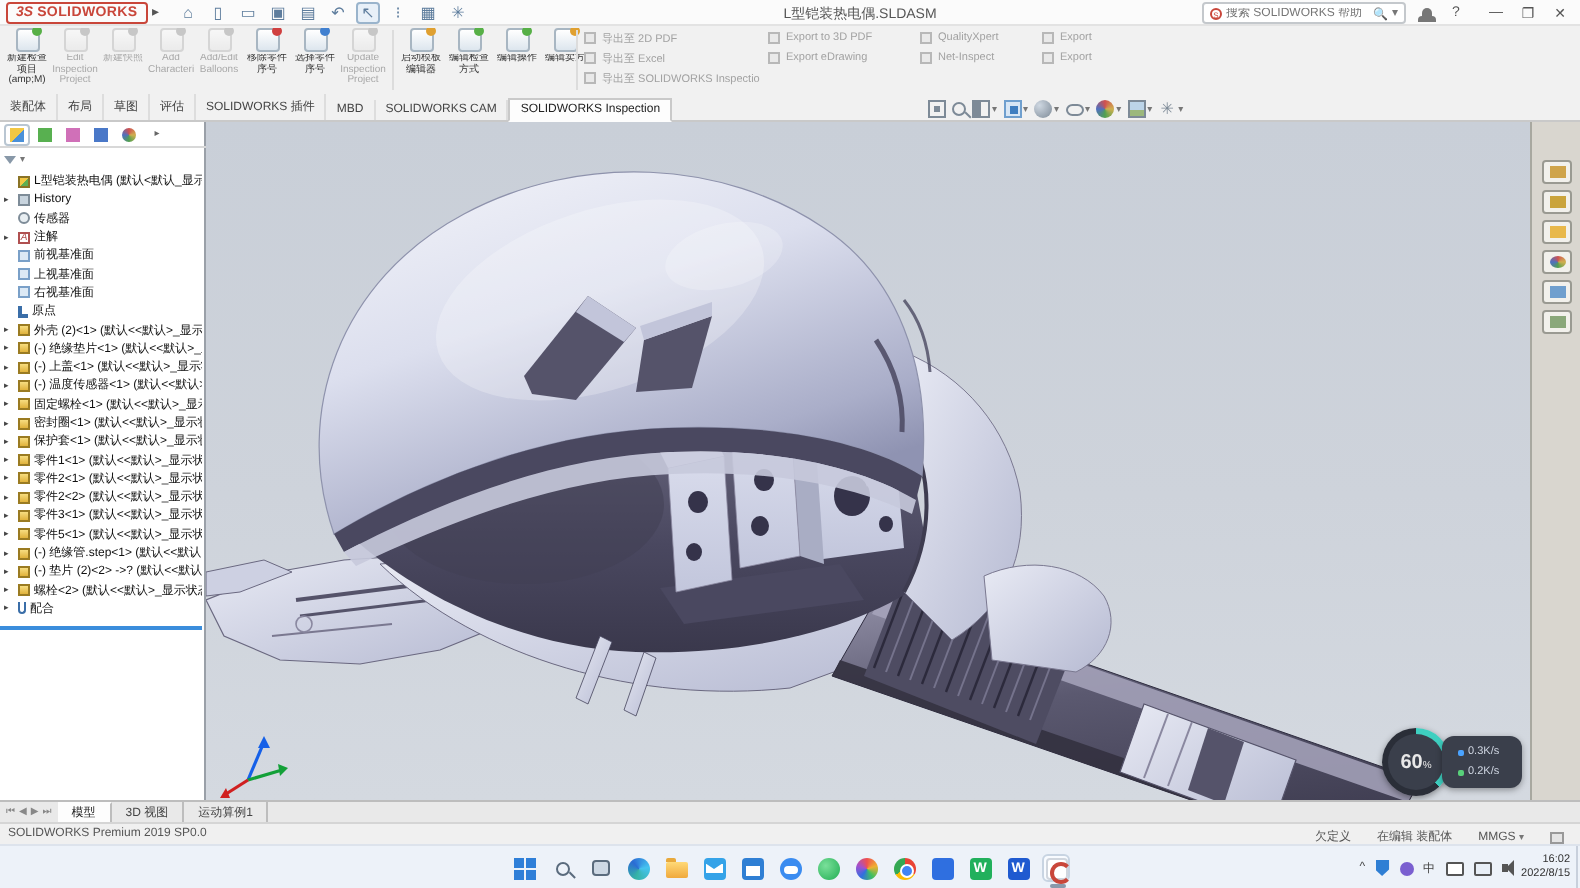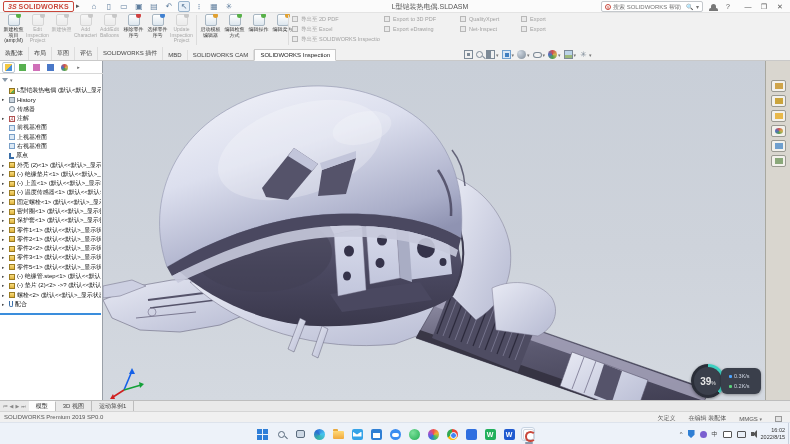--- a/index.html
+++ b/index.html
@@ -609,21 +609,21 @@
         <line x1="124" y1="390" x2="141" y2="385" stroke="#13a038"></line>
         <polygon points="144,384 139,382 140,388" fill="#13a038"></polygon>
         <line x1="124" y1="390" x2="113" y2="397" stroke="#d02020"></line>
         <polygon points="110,399 115,399 113,394" fill="#d02020"></polygon>
       </g>
     </svg>
 
     <div class="widget">
       <div class="wring">
         <div class="wcore">
-            <span>39</span>
+            <span>60</span>
             <span class="pct">%</span>
           </div>
       </div>
       <div class="wpill">
         <div class="wrow">
             <span class="wdot" style="background:#4aa3ff"></span>
             <span class="wtxt">0.3K/s</span>
           </div>
         <div class="wrow">
             <span class="wdot" style="background:#58d07a"></span>

